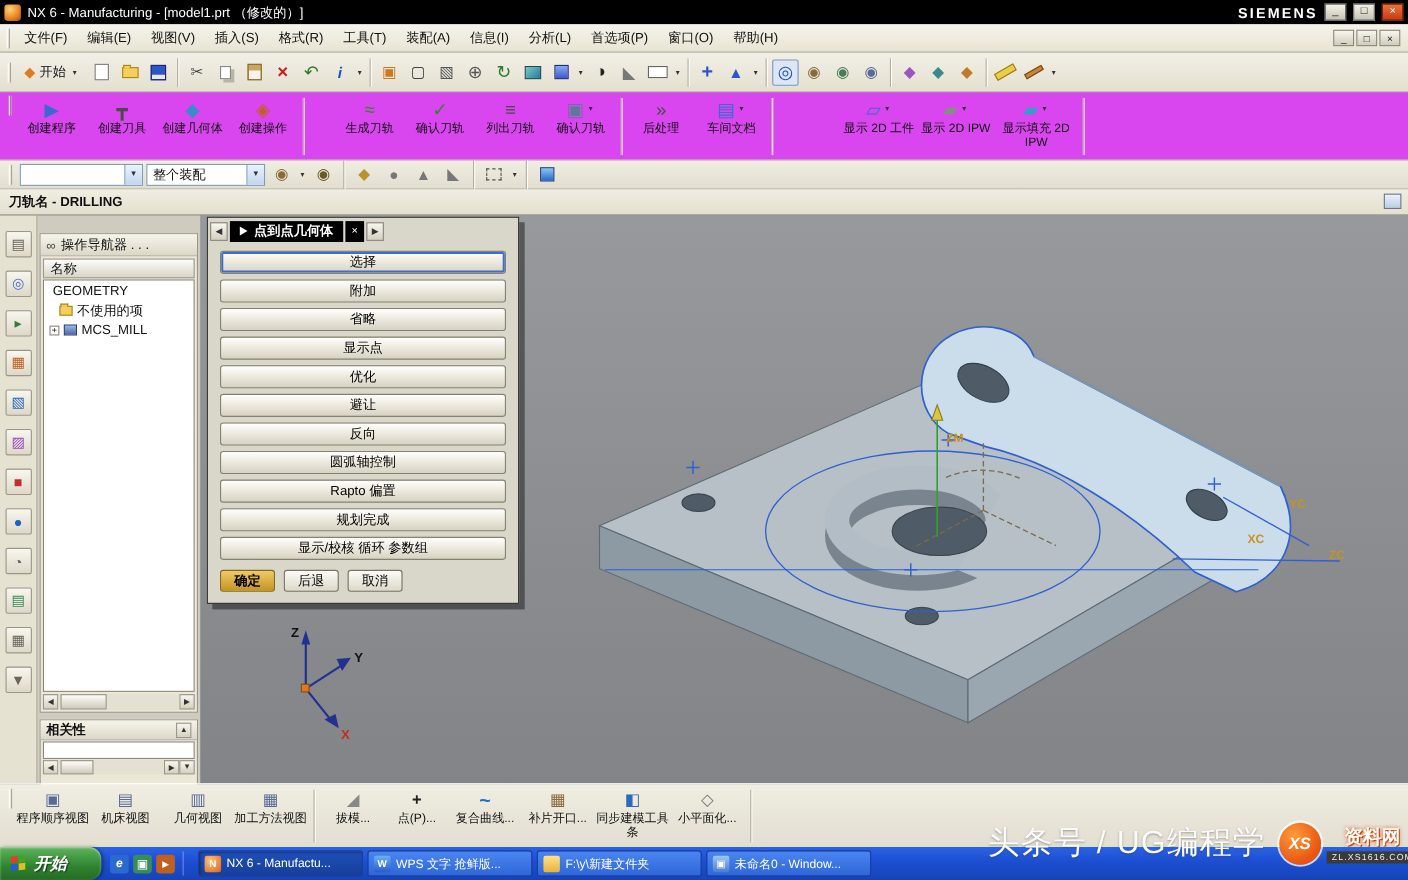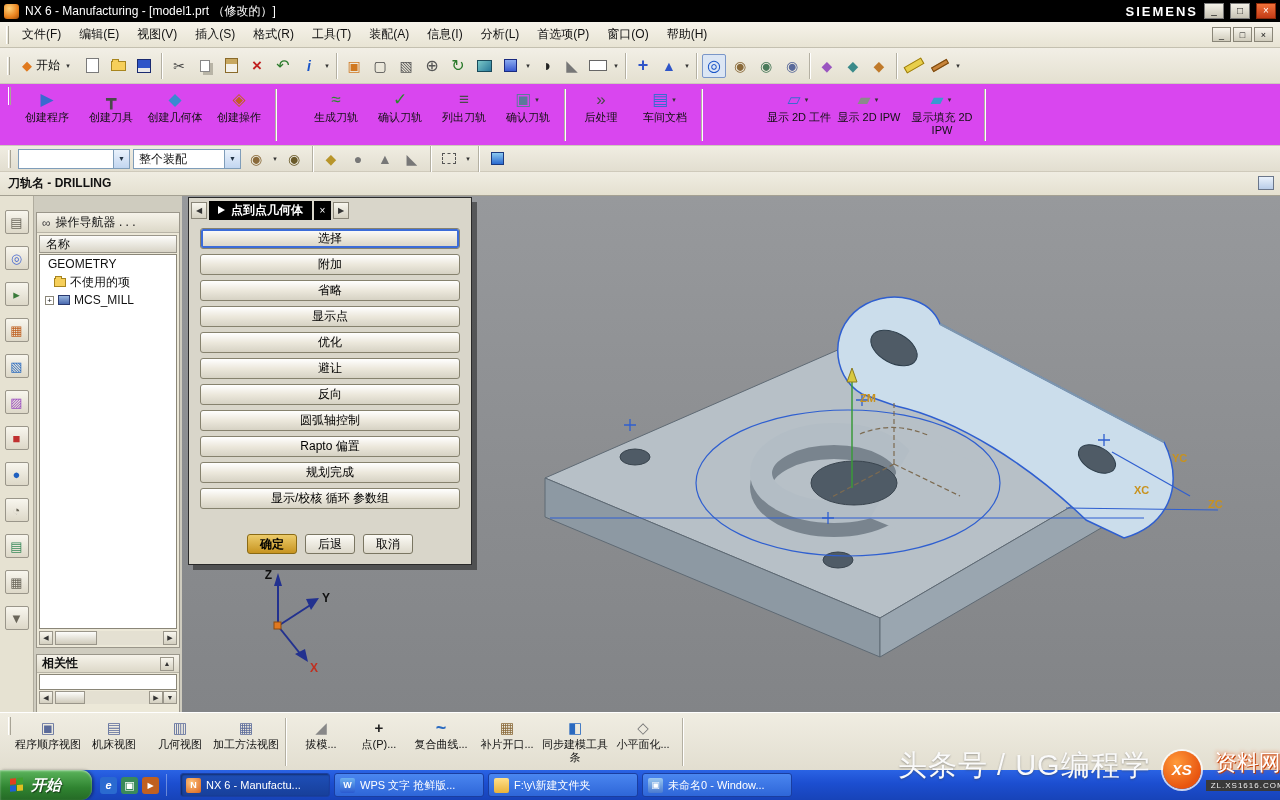--- a/index.html
+++ b/index.html
@@ -72,21 +72,21 @@
   
   #dlg{position:absolute;left:188px;top:197px;width:284px;background:#d9d6ca;border:1px solid #2a2a2a;box-shadow:5px 5px 0 rgba(35,35,35,.55);z-index:40}
   #dlgtabs{height:22px;display:flex;align-items:center;gap:2px;padding:2px 2px 0}
   .tarrow{width:16px;height:17px;background:linear-gradient(#f8f6ee,#d4d0c0);border:1px solid #8a8678;font-size:8px;display:flex;align-items:center;justify-content:center;flex:none;color:#333}
   #dlgtab{height:19px;background:#000;color:#fff;display:flex;align-items:center;gap:6px;padding:0 9px;font-size:12px;font-weight:bold;white-space:nowrap}
   .tabic{width:0;height:0;border-left:7px solid #fff;border-top:4px solid transparent;border-bottom:4px solid transparent;flex:none}
   .tclose{width:17px;height:19px;background:#000;color:#fff;font-size:10px;display:flex;align-items:center;justify-content:center;flex:none}
   #dlgbody{padding:8px 11px 10px}
   .dbtn{display:block;width:100%;height:21px;margin-bottom:5px;background:linear-gradient(#ffffff,#ece8dc 50%,#d6d2c4);border:1px solid #86826e;border-radius:3px;font-size:12px;font-family:inherit;color:#000}
   .dbtn.sel{box-shadow:0 0 0 2px #3c6cd8 inset}
-  .dfoot{display:flex;justify-content:center;gap:8px;margin-top:25px}
+  .dfoot{display:flex;gap:8px;margin-top:9px}
   .fbtn{height:20px;padding:0 12px;background:linear-gradient(#fcfbf6,#dcd8ca);border:1px solid #7a7662;border-radius:3px;font-size:12px;font-family:inherit}
   .fbtn.ok{background:linear-gradient(#eccb6a,#c79420);border-color:#8a6a14;font-weight:bold}
 
   
   #viewport{position:absolute;left:182px;top:196px;width:1098px;height:516px;background:linear-gradient(#97999c,#8a8c8f 60%,#828487)}
   #viewport svg{display:block}
   svg text{font-family:"Liberation Sans","DejaVu Sans",sans-serif}
 
   
   #bottombar{position:absolute;left:0;top:712px;width:100%;height:58px;background:linear-gradient(#f0ede2,#e2ded0);border-top:1px solid #fff;display:flex;align-items:flex-start;padding:4px 4px 0}
@@ -105,21 +105,21 @@
   .task{width:150px;height:24px;margin:0 2px;background:linear-gradient(#4a86f0,#2e66d8);border:1px solid #1a3ea0;border-radius:3px;display:flex;align-items:center;gap:5px;padding:0 5px;color:#fff;font-size:11px;white-space:nowrap;overflow:hidden;flex:none}
   .task.active{background:linear-gradient(#1e4fb8,#173f9a);box-shadow:inset 1px 1px 2px rgba(0,0,0,.4)}
   .tic{width:15px;height:15px;border-radius:2px;flex:none;font-size:9px;font-weight:bold;display:flex;align-items:center;justify-content:center;color:#fff}
 
   
   #wm{position:absolute;left:898px;top:746px;z-index:60;display:flex;align-items:flex-start;gap:12px;color:#fafafa}
   #wmtext{font-size:29px;letter-spacing:1px;text-shadow:0 1px 2px rgba(60,60,60,.45);white-space:nowrap}
   #wmlogo{display:flex;align-items:center;gap:5px;margin-top:2px}
   .lgball{width:38px;height:38px;border-radius:50%;background:radial-gradient(circle at 35% 30%,#ff9a3a,#e85510 70%);color:#fff;font-weight:bold;font-style:italic;font-size:15px;display:flex;align-items:center;justify-content:center;box-shadow:0 0 0 2px rgba(255,255,255,.75)}
   .lgcol{display:flex;flex-direction:column;align-items:center}
-  .lgname{font-size:22px;font-weight:normal;color:#fff;text-shadow:0 0 4px #e85510,1px 1px 0 #b33a08}
+  .lgname{font-size:17px;font-weight:bold;color:#fff;text-shadow:0 0 4px #e85510,1px 1px 0 #b33a08}
   .lgsite{font-size:8px;background:#3a3a3a;color:#eee;padding:1px 5px;margin-top:2px;letter-spacing:1px}
 </style>
 </head>
 <body>
 
 <div id="screen">
 
   <div id="titlebar">
     <span class="appic"></span>
     <span id="title-text">NX 6 - Manufacturing - [model1.prt （修改的）]</span>

